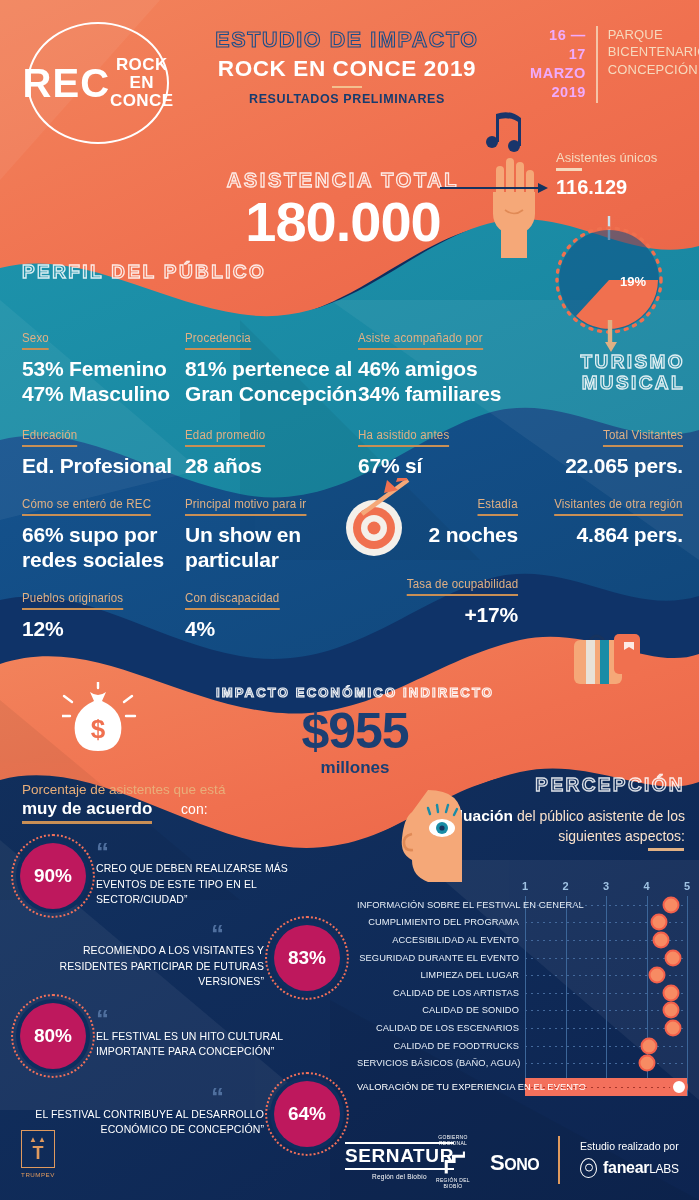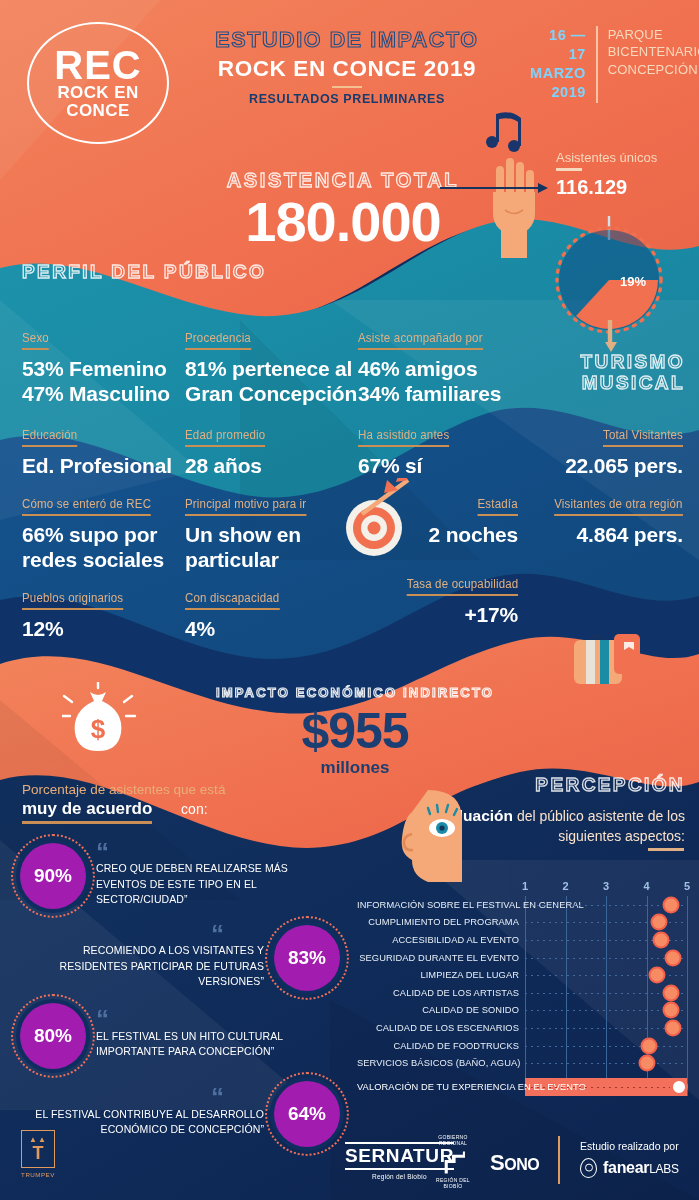--- a/index.html
+++ b/index.html
@@ -25,36 +25,36 @@
   }
   .lbl.r{ transform-origin:right center; }
   .val{ font-size:21px; font-weight:700; line-height:1.18; margin-top:7px; letter-spacing:-.2px;}
   .stat{ position:absolute; }
   .stat.right{ text-align:right; }
 
   
   #logo-circle{
     position:absolute; left:27px; top:22px; width:142px; height:122px;
     border:2.5px solid #fff; border-radius:50%;
-    display:flex; flex-direction:column; align-items:center; justify-content:center;
+    display:flex; align-items:center; justify-content:center;
   }
   #logo-circle .rec{ font-size:40px; font-weight:700; letter-spacing:1px; line-height:.95;}
   #logo-circle .sub{ font-size:17px; font-weight:700; line-height:1.05; text-align:center; letter-spacing:.4px;}
 
   #title-estudio{ position:absolute; left:197px; top:28px; width:300px; text-align:center;
     font-size:21.5px; font-weight:700; letter-spacing:1.6px; color:transparent;
     -webkit-text-stroke:1.1px #1d4e89;}
   #title-rock{ position:absolute; left:197px; top:56px; width:300px; text-align:center;
     font-size:22.5px; font-weight:700; letter-spacing:.6px; color:#fff;}
   #title-divider{ position:absolute; left:332px; top:86px; width:30px; height:2px; background:#f3c08f;}
   #title-prelim{ position:absolute; left:197px; top:92px; width:300px; text-align:center;
     font-size:12.5px; font-weight:700; letter-spacing:.6px; color:#173b6e;}
 
   #date-block{ position:absolute; left:530px; top:26px; display:flex; gap:10px;}
-  #date-block .dates{ text-align:right; color:#7dd3fc; font-weight:700; font-size:14.5px; line-height:1.32; letter-spacing:.5px;}
+  #date-block .dates{ text-align:right; color:#f0abfc; font-weight:700; font-size:14.5px; line-height:1.32; letter-spacing:.5px;}
   #date-block .vline{ width:2px; background:#f6d9bd; opacity:.8;}
   #date-block .place{ color:#f6d9bd; font-size:13px; line-height:1.33; letter-spacing:.2px;}
 
   
   #asistencia-title{ position:absolute; left:198px; top:170px; width:290px; text-align:center; font-size:20px; letter-spacing:2.6px;}
   #asistencia-number{ position:absolute; left:168px; top:194px; width:350px; text-align:center;
     font-size:56px; font-weight:700; letter-spacing:-1px; line-height:1;}
   #asistencia-unit{ position:absolute; left:168px; top:252px; width:350px; text-align:center; font-size:18px; font-weight:700;}
 
   #unique-label{ position:absolute; left:556px; top:150px; font-size:13px; color:#f6d9bd;}
@@ -77,21 +77,21 @@
     font-size:17px; font-weight:700; color:#1b3f73;}
 
   
   #acuerdo-intro{ position:absolute; left:22px; top:782px; width:280px;}
   #acuerdo-intro .l1{ color:#e8ae7a; font-size:13.5px;}
   #acuerdo-intro .l2{ font-size:17px; font-weight:700; margin-top:2px;}
   #acuerdo-intro .l2 b{ border-bottom:3px solid #c98f55; padding-bottom:3px;}
   #acuerdo-intro .l2 span{ font-weight:400; font-size:14px;margin-left:24px;}
 
   .quote-row{ position:absolute; display:flex; align-items:center; gap:10px;}
-  .bubble{ width:66px; height:66px; border-radius:50%; background:#a21caf;
+  .bubble{ width:66px; height:66px; border-radius:50%; background:#be185d;
     display:flex; align-items:center; justify-content:center;
     font-size:19px; font-weight:700; flex:0 0 auto;
     box-shadow:0 0 0 4px #0f2d5e, 0 0 0 5.5px transparent;
     position:relative;}
   .bubble::after{ content:""; position:absolute; inset:-9px; border-radius:50%;
     border:2.5px dotted #f2705a;}
   .qtext{ font-size:10.5px; line-height:1.45; letter-spacing:.1px; text-transform:uppercase;}
   .qmark{ font-size:26px; font-weight:700; color:#4f6f9e; line-height:.6; display:block; margin-bottom:1px;}
 
   

